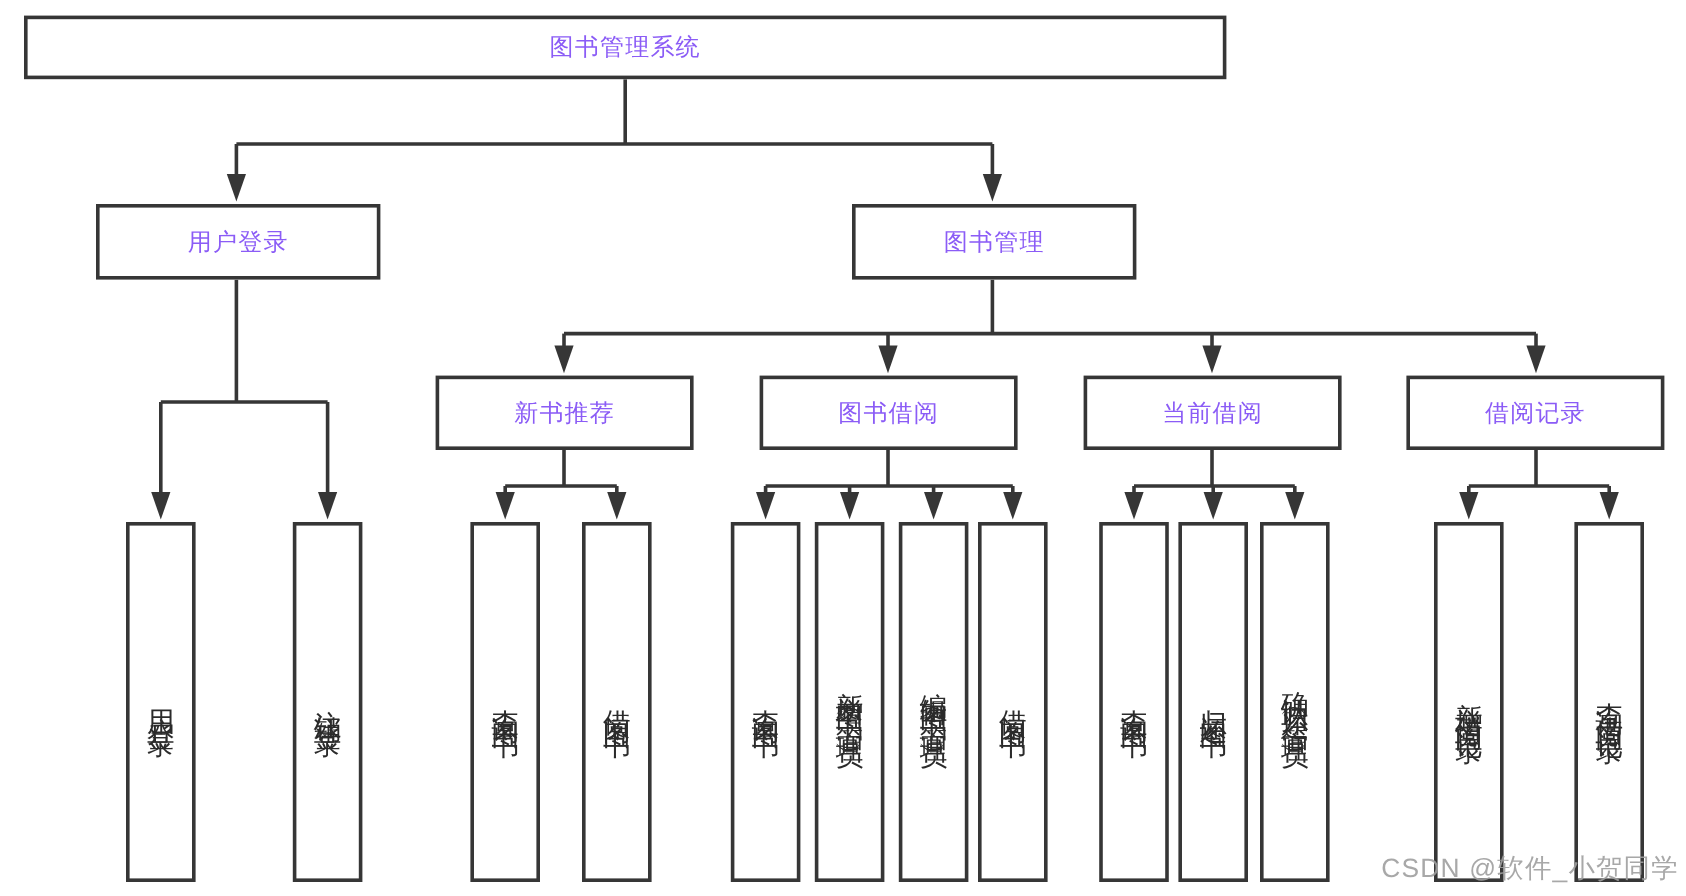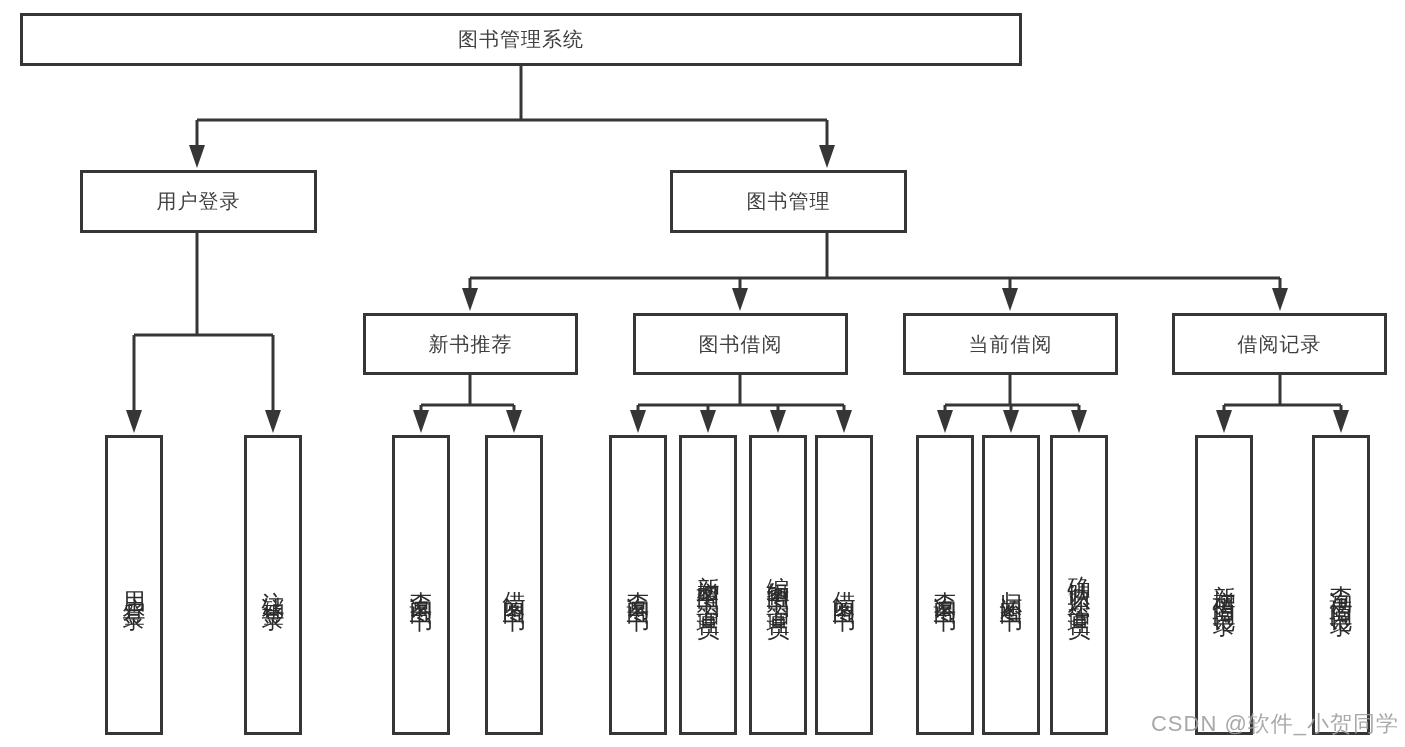--- a/index.html
+++ b/index.html
@@ -6,21 +6,21 @@
   .canvas{
     position:relative;width:1405px;height:747px;background:#ffffff;overflow:hidden;
     font-family:"Liberation Sans","DejaVu Sans",sans-serif;color:#2b2b2b;
   }
   .connectors{position:absolute;left:0;top:0;z-index:1;}
   .node{
     position:absolute;box-sizing:border-box;background:#ffffff;
     border:3px solid #363636;display:flex;align-items:center;justify-content:center;
     z-index:2;
   }
-  .node .lbl{font-size:20px;letter-spacing:1px;color:#404040;white-space:nowrap;}
+  .node .lbl{font-size:20px;letter-spacing:1px;color:#8b5cf6;white-space:nowrap;}
   .root{left:20px;top:13px;width:1002px;height:53px;}
   .lv2{top:170px;width:237px;height:63px;}
   .lv3{top:313px;width:215px;height:62px;}
   .leaf{top:435px;width:58px;height:300px;}
   .leaf .vlbl{
     writing-mode:vertical-rl;text-orientation:mixed;
     font-size:23px;letter-spacing:6px;color:#2b2b2b;line-height:1;
   }
   .watermark{
     position:absolute;right:6px;bottom:8px;z-index:3;
@@ -98,21 +98,21 @@
     </g>
   </svg>
 
   <div class="node root">
     <span class="lbl">图书管理系统</span>
   </div>
 
   <div class="node lv2" style="left:80px;">
     <span class="lbl">用户登录</span>
   </div>
-  <div class="node lv2" style="left:670px;">
+  <div class="node lv2" style="left:710px;">
     <span class="lbl">图书管理</span>
   </div>
 
   <div class="node lv3" style="left:363px;">
     <span class="lbl">新书推荐</span>
   </div>
   <div class="node lv3" style="left:633px;">
     <span class="lbl">图书借阅</span>
   </div>
   <div class="node lv3" style="left:1172px;">

